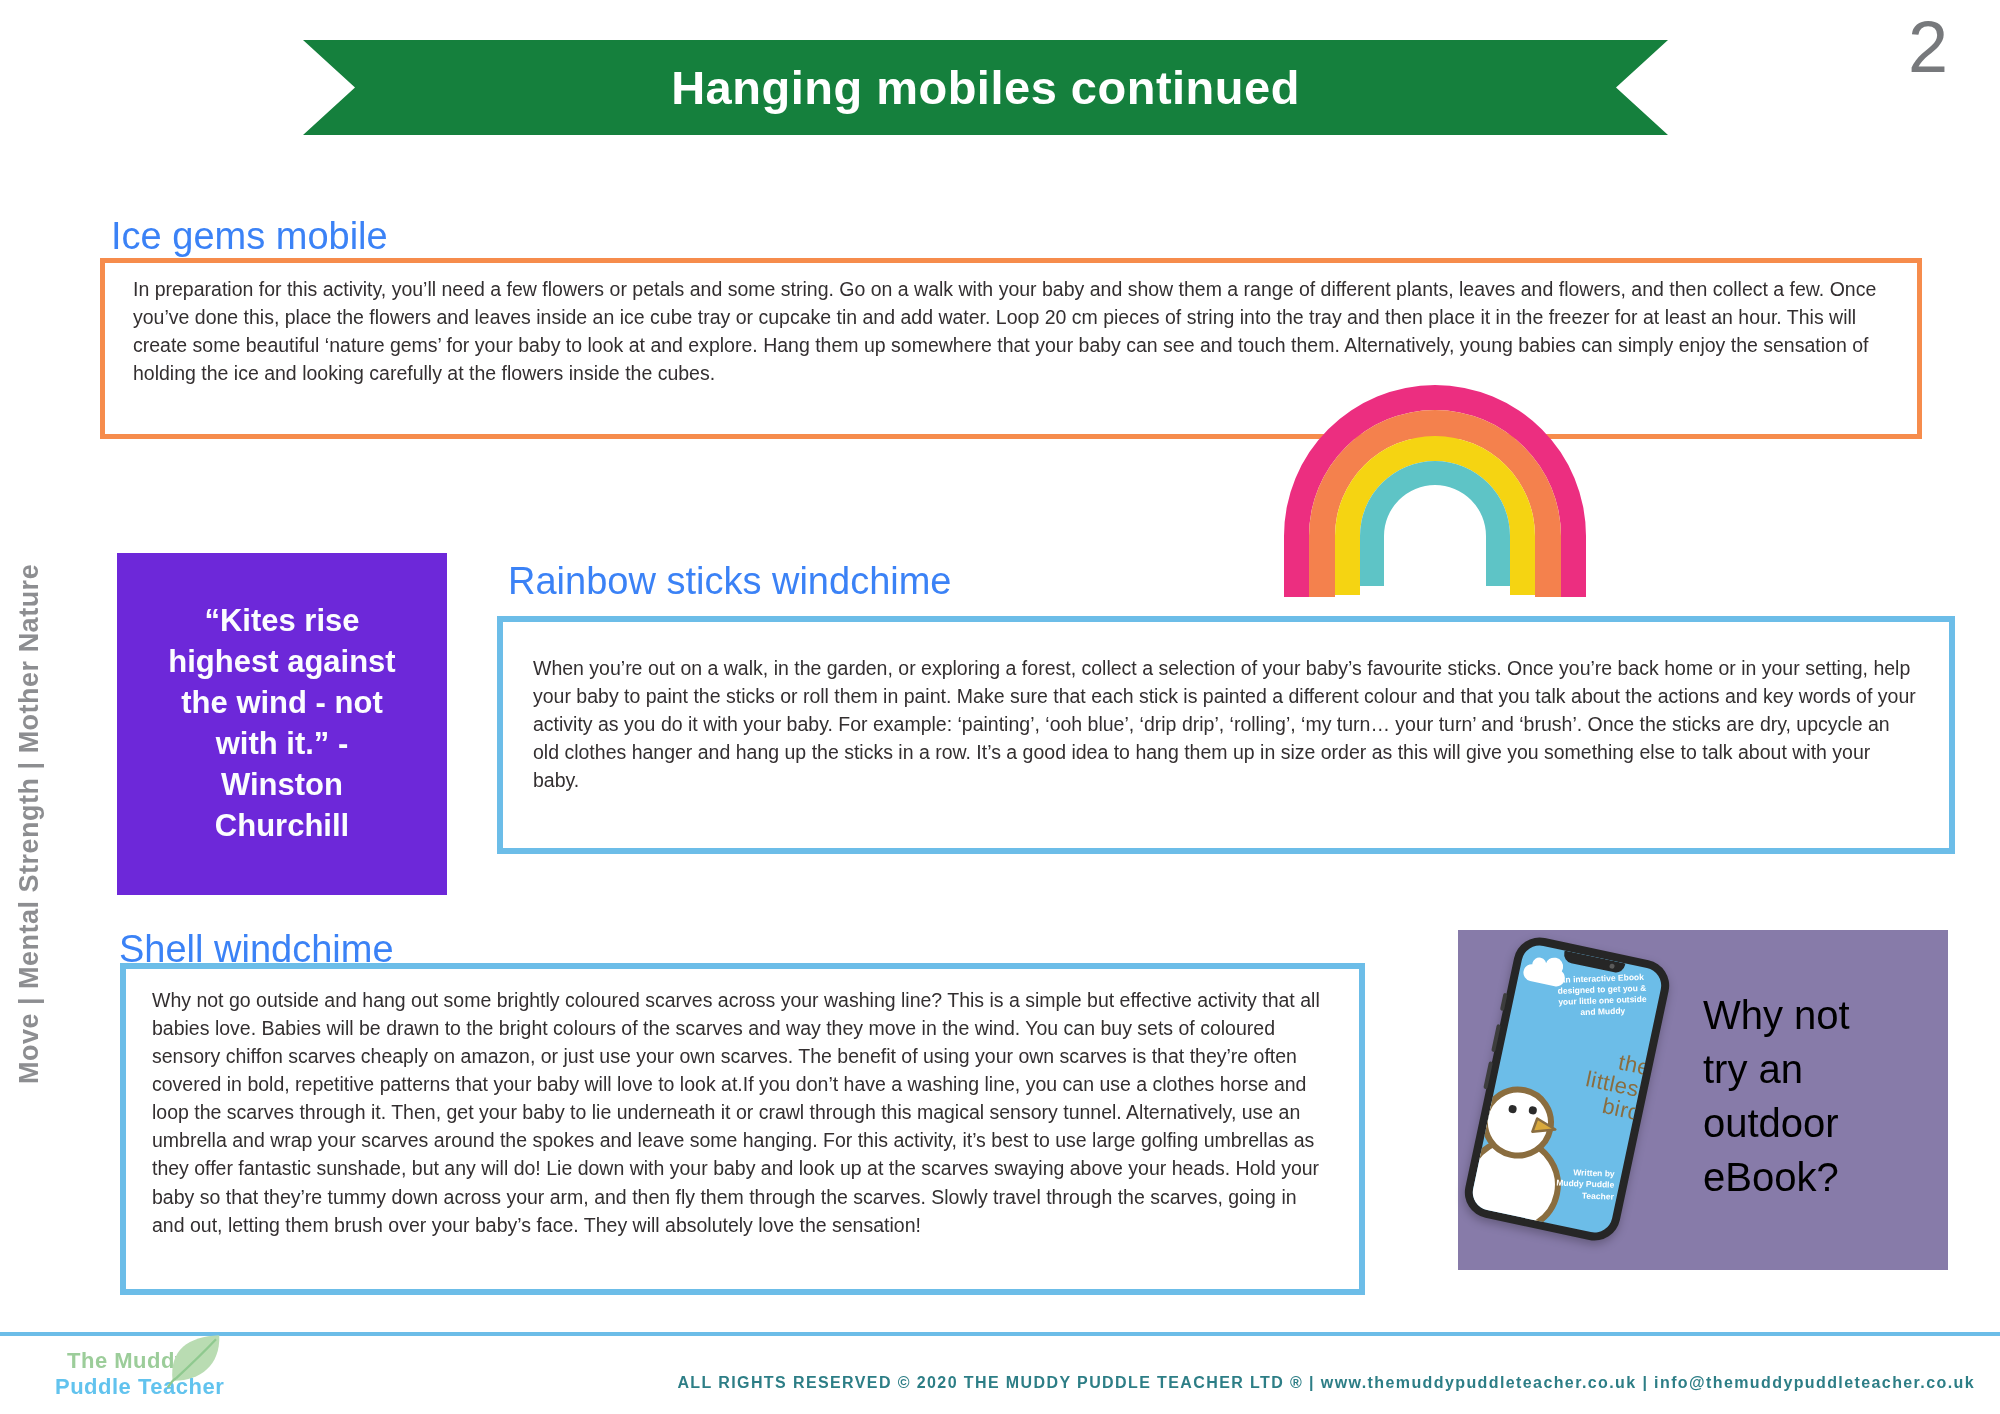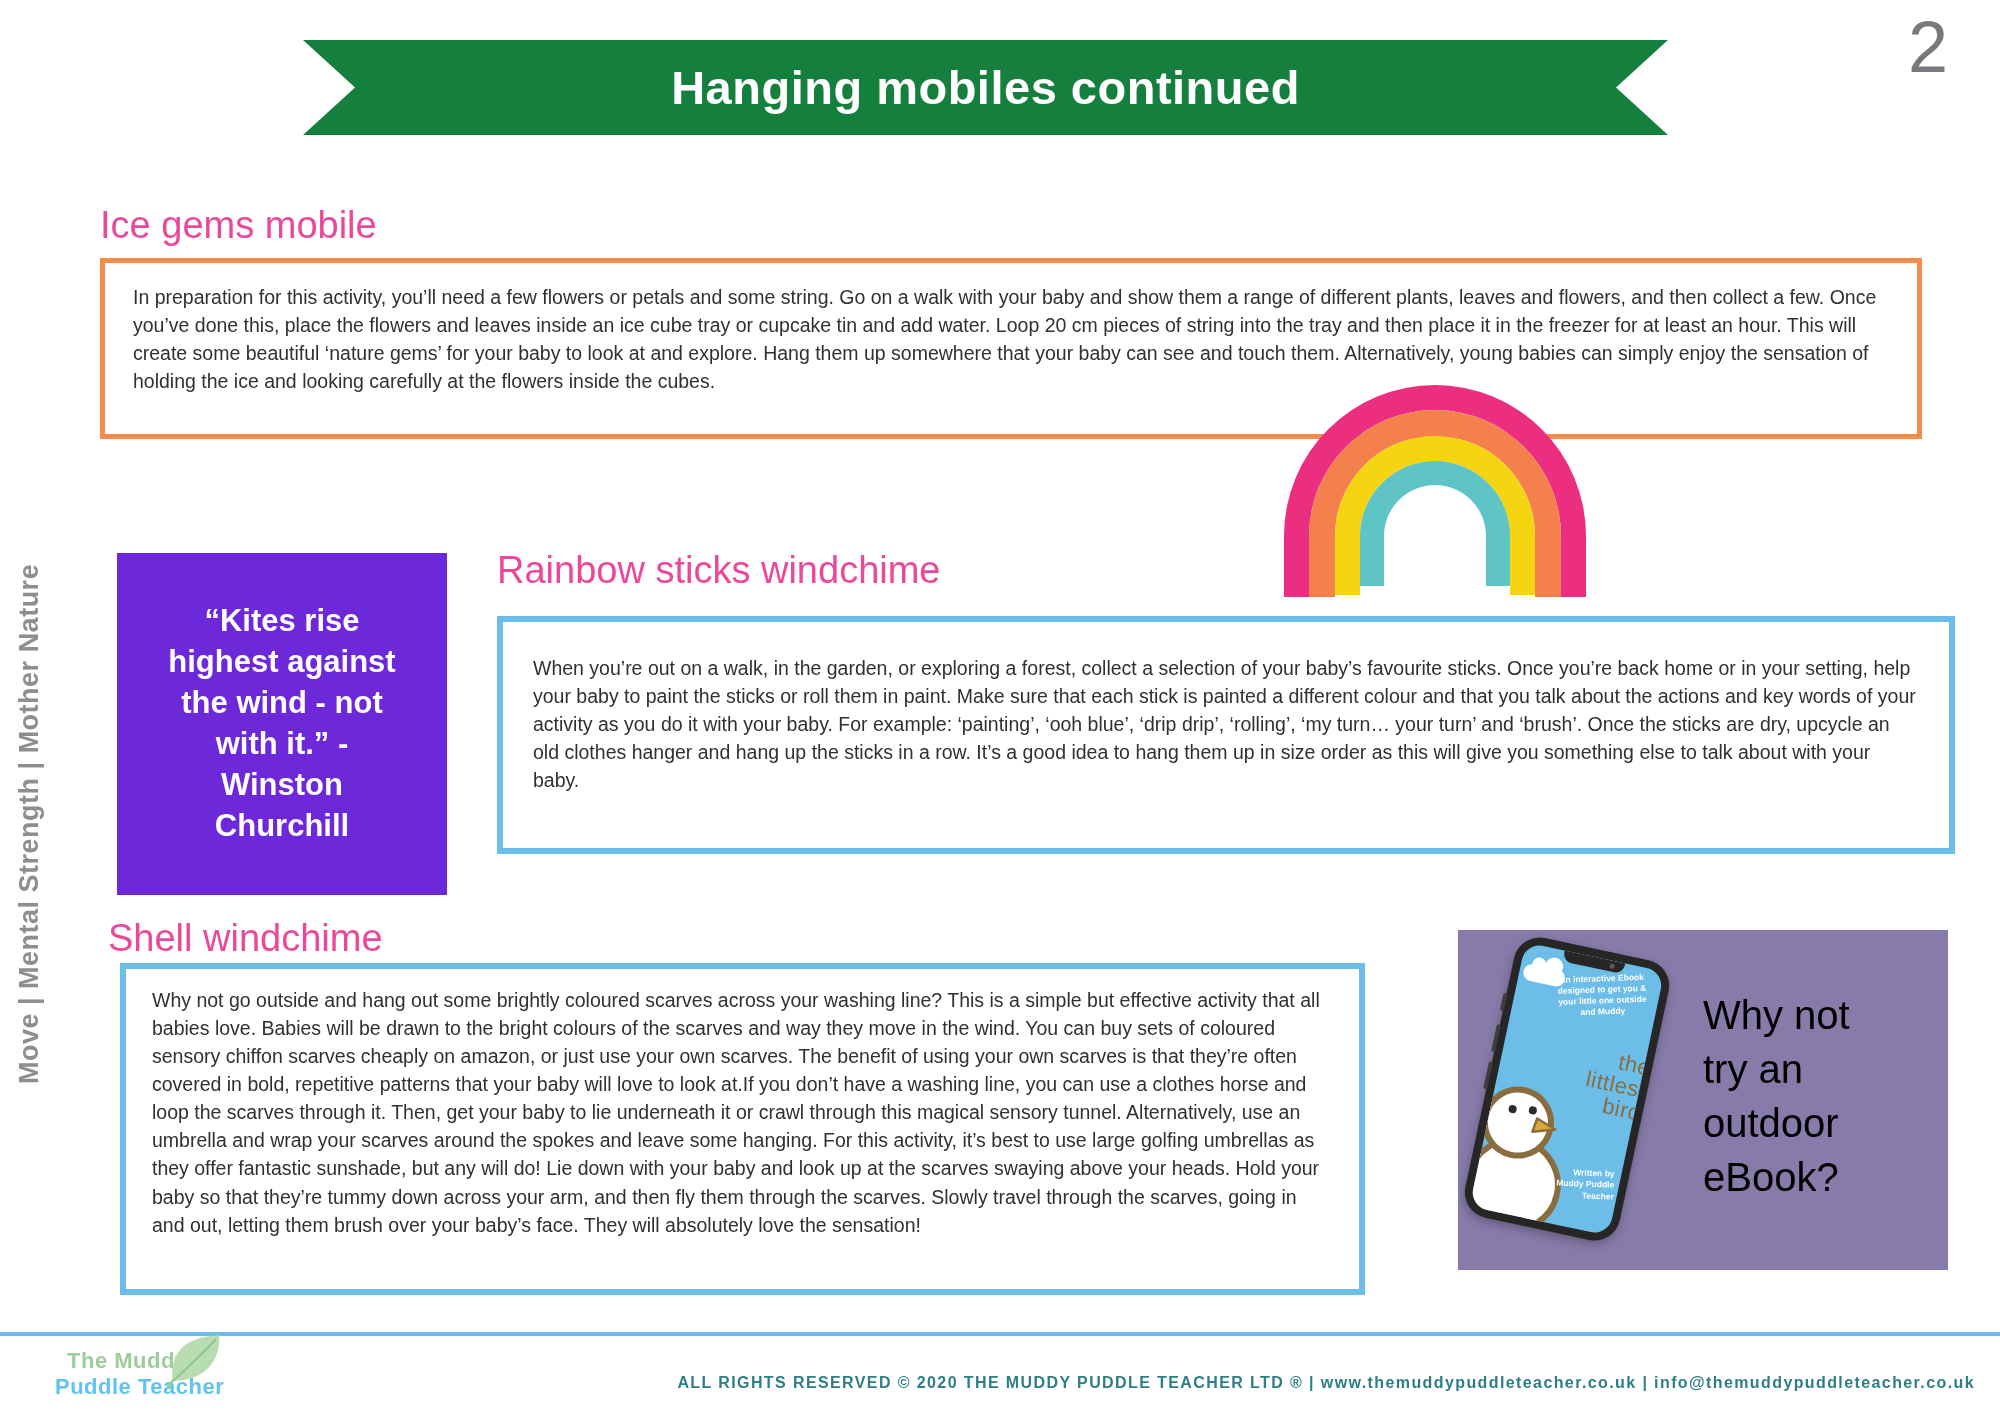--- a/index.html
+++ b/index.html
@@ -16,30 +16,30 @@
     display:flex;align-items:center;justify-content:center;
   }
   .banner h1{margin:0;font-size:47px;font-weight:700;color:#ffffff;letter-spacing:.5px;}
   
   .sidebar-text{
     position:absolute;left:14px;top:424px;height:660px;
     writing-mode:vertical-rl;transform:rotate(180deg);
     font-size:27px;font-weight:700;color:#8d8e91;letter-spacing:.5px;white-space:nowrap;
   }
   
-  .sec-heading{position:absolute;margin:0;font-size:38px;font-weight:400;color:#ec4899;}
+  .sec-heading{position:absolute;margin:11px;font-size:38px;font-weight:400;color:#3b82f6;}
   .h-ice{left:100px;top:204px;}
   .h-rainbow{left:497px;top:549px;}
   .h-shell{left:108px;top:917px;}
   
   .box{position:absolute;box-sizing:border-box;background:#fff;}
   .box p{margin:0;font-size:19.5px;line-height:1.44;color:#332f30;}
   .box-orange{border:5px solid #f68c4c;}
   .box-blue{border:6px solid #6cbde8;}
-  .ice-box{left:100px;top:258px;width:1822px;height:181px;padding:20px 28px;}
+  .ice-box{left:100px;top:258px;width:1822px;height:181px;padding:12px 28px;}
   .rainbow-box{left:497px;top:600px;width:1458px;height:238px;padding:32px 30px;margin-top:16px;}
   .shell-box{left:120px;top:963px;width:1245px;min-height:332px;padding:17px 26px;}
   
   .rainbow{position:absolute;left:1282px;top:385px;width:306px;height:215px;z-index:6;}
   
   .quote-box{
     position:absolute;left:117px;top:553px;width:330px;height:342px;background:#6d28d9;
     display:flex;align-items:center;justify-content:center;text-align:center;
   }
   .quote-text{font-size:31px;font-weight:700;color:#fbfdfe;line-height:1.32;white-space:pre-line;}

